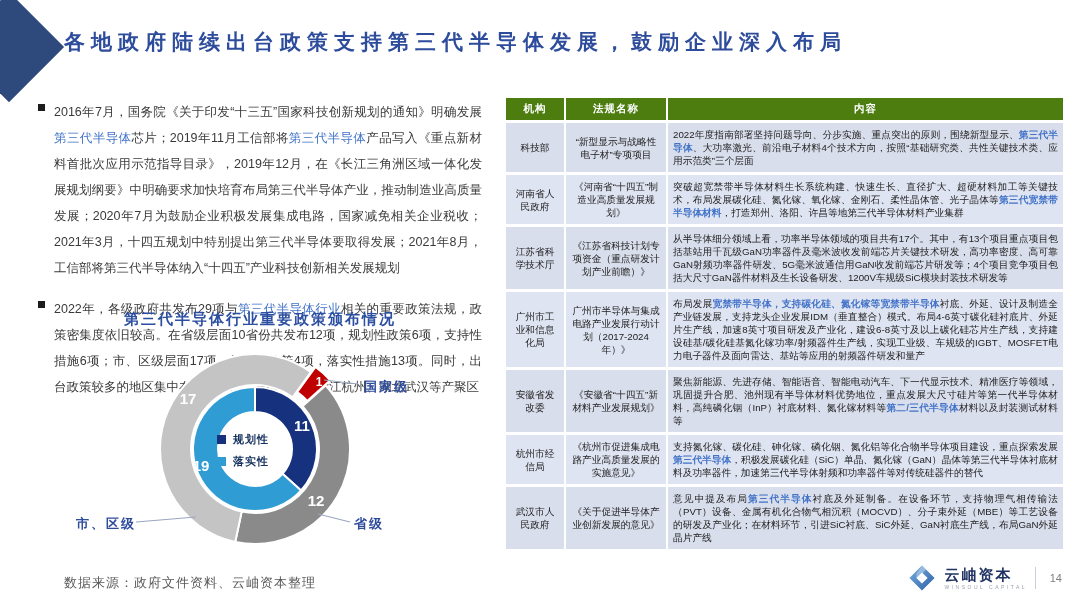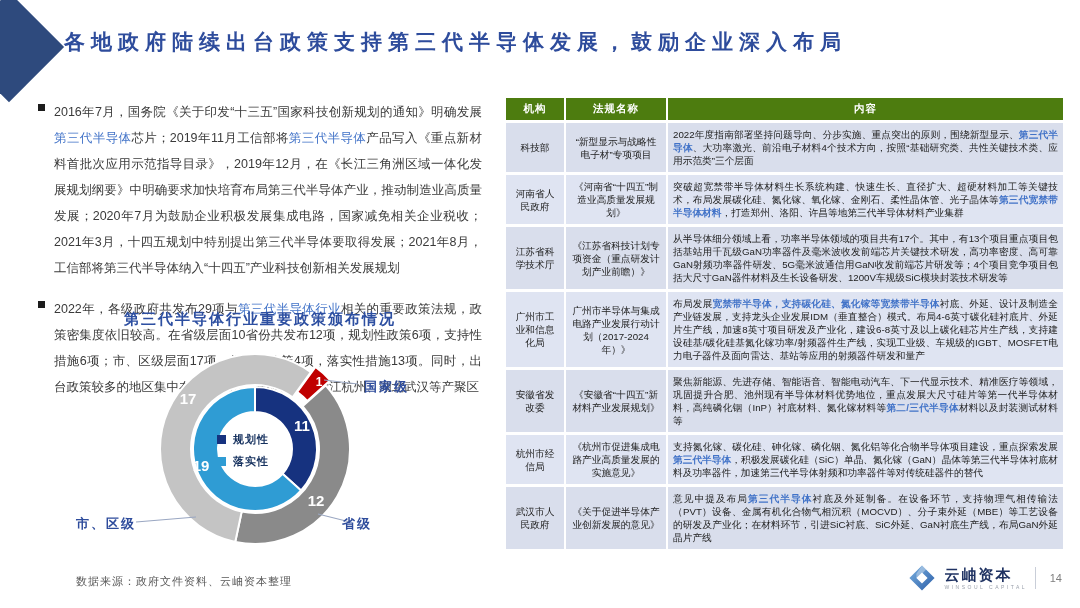--- a/index.html
+++ b/index.html
@@ -31,21 +31,21 @@
   .table-wrap{position:absolute;left:504px;top:95px;width:561px;}
   table{width:100%;border-collapse:separate;border-spacing:2px 3px;table-layout:fixed;}
   col.c-org{width:58px;} col.c-law{width:100px;} col.c-content{width:auto;}
   th{background:#4d7c0f;color:#ffffff;font-size:10.5px;font-weight:bold;padding:4px 2px;letter-spacing:1px;}
   td{background:#d9deec;font-size:9.7px;line-height:13px;padding:5px 5px;color:#222222;vertical-align:middle;}
   tr:nth-child(even) td{background:#dfe4f2;}
   td.org,td.law{text-align:center;}
   td.content{text-align:justify;}
   td .hl{font-weight:bold;}
   
-  .source{position:absolute;left:76px;top:574px;font-size:11px;color:#595959;letter-spacing:1px;}
+  .source{position:absolute;left:64px;top:574px;font-size:13px;color:#595959;letter-spacing:1px;}
   .logo-area{position:absolute;right:18px;top:564px;display:flex;align-items:center;gap:8px;}
   .logo-text-block{display:flex;flex-direction:column;line-height:1;}
   .logo-name{font-size:15px;font-weight:bold;color:#1f3262;letter-spacing:2px;}
   .logo-sub{font-size:5px;color:#9aa0ab;letter-spacing:2.5px;margin-top:3px;}
   .logo-divider{width:1px;height:22px;background:#c9ced8;}
   .page-number{font-size:11px;color:#7f7f7f;min-width:18px;text-align:right;}
 </style>
 </head>
 <body>
 
@@ -79,21 +79,21 @@
         <line x1="106" y1="190" x2="166" y2="185" stroke="#9aa7c2" stroke-width="1.2"></line>
       </svg>
 
     <div class="dval" style="left:158px;top:88px;">17</div>
     <div class="dval" style="left:171px;top:155px;">19</div>
     <div class="dval" style="left:272px;top:115px;">11</div>
     <div class="dval" style="left:286px;top:190px;">12</div>
     <div class="dval small" style="left:289px;top:72px;">1</div>
 
     <div class="callout" style="left:334px;top:68px;">国家级</div>
-    <div class="callout" style="left:312px;top:205px;font-family:Liberation Serif, serif;">省级</div>
+    <div class="callout" style="left:324px;top:205px;font-family:Liberation Serif, serif;">省级</div>
     <div class="callout" style="left:46px;top:205px;">市、区级</div>
 
     <div class="legend">
       <div class="legend-row">
         <span class="legend-swatch" style="background: rgb(22, 50, 127);"></span>
         <span class="legend-label">规划性</span>
       </div>
       <div class="legend-row">
         <span class="legend-swatch" style="background: rgb(47, 156, 212);"></span>
         <span class="legend-label">落实性</span>

